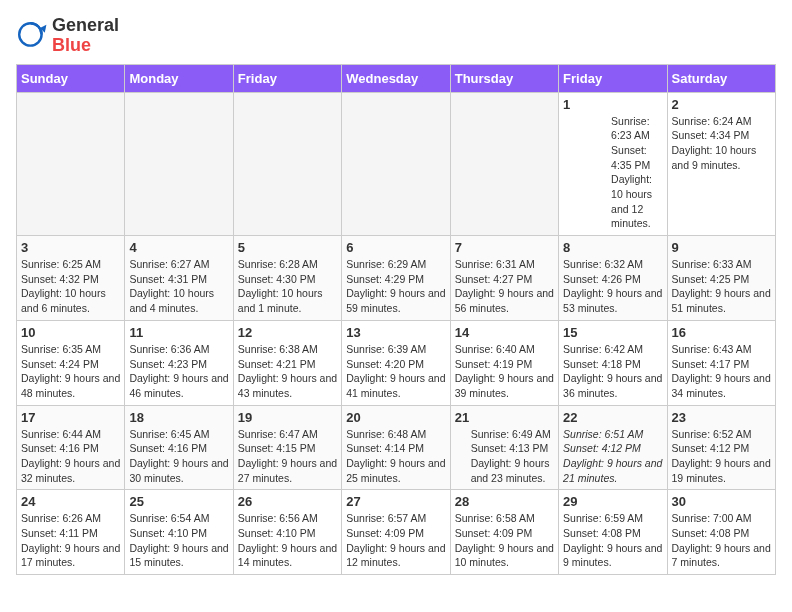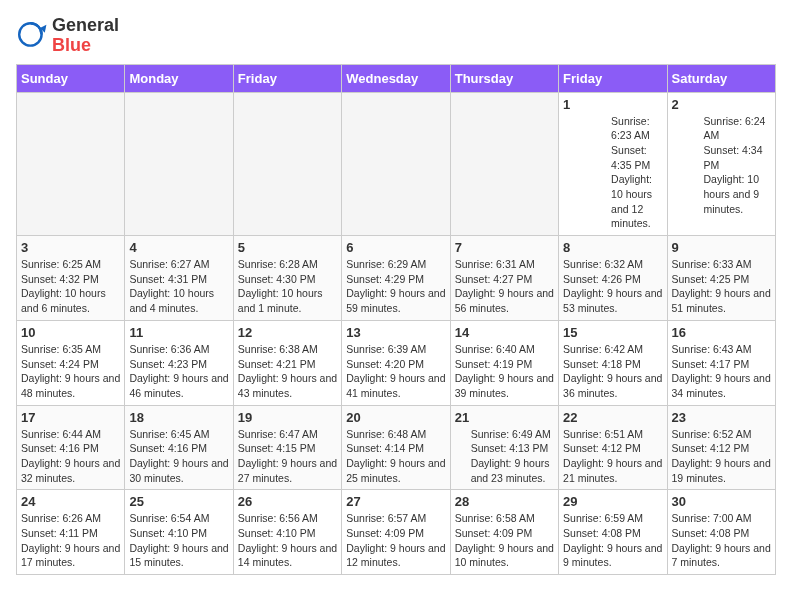--- a/index.html
+++ b/index.html
@@ -124,21 +124,21 @@
         <td class="empty"></td>
         <td class="empty"></td>
         <td>
           <span class="day-number">1</span>
           <div class="day-info" style="white-space: pre-line; margin-left: 48px;">Sunrise: 6:23 AM
 Sunset: 4:35 PM
 Daylight: 10 hours and 12 minutes.</div>
         </td>
         <td>
           <span class="day-number">2</span>
-          <div class="day-info" style="white-space: pre-line; margin-left: 32px;">Sunrise: 6:24 AM
+          <div class="day-info" style="white-space: pre-line;">Sunrise: 6:24 AM
 Sunset: 4:34 PM
 Daylight: 10 hours and 9 minutes.</div>
         </td>
       </tr>
       <tr>
         <td>
           <span class="day-number">3</span>
           <div class="day-info" style="white-space: pre-line;">Sunrise: 6:25 AM
 Sunset: 4:32 PM
 Daylight: 10 hours and 6 minutes.</div>
@@ -250,21 +250,21 @@
 Daylight: 9 hours and 25 minutes.</div>
         </td>
         <td>
           <span class="day-number">21</span>
           <div class="day-info" style="white-space: pre-line; margin-left: 16px;">Sunrise: 6:49 AM
 Sunset: 4:13 PM
 Daylight: 9 hours and 23 minutes.</div>
         </td>
         <td>
           <span class="day-number">22</span>
-          <div class="day-info" style="white-space: pre-line;">Sunrise: 6:51 AM
+          <div class="day-info" style="white-space: pre-line; font-style: italic;">Sunrise: 6:51 AM
 Sunset: 4:12 PM
 Daylight: 9 hours and 21 minutes.</div>
         </td>
         <td>
           <span class="day-number">23</span>
           <div class="day-info" style="white-space: pre-line;">Sunrise: 6:52 AM
 Sunset: 4:12 PM
 Daylight: 9 hours and 19 minutes.</div>
         </td>
       </tr>

